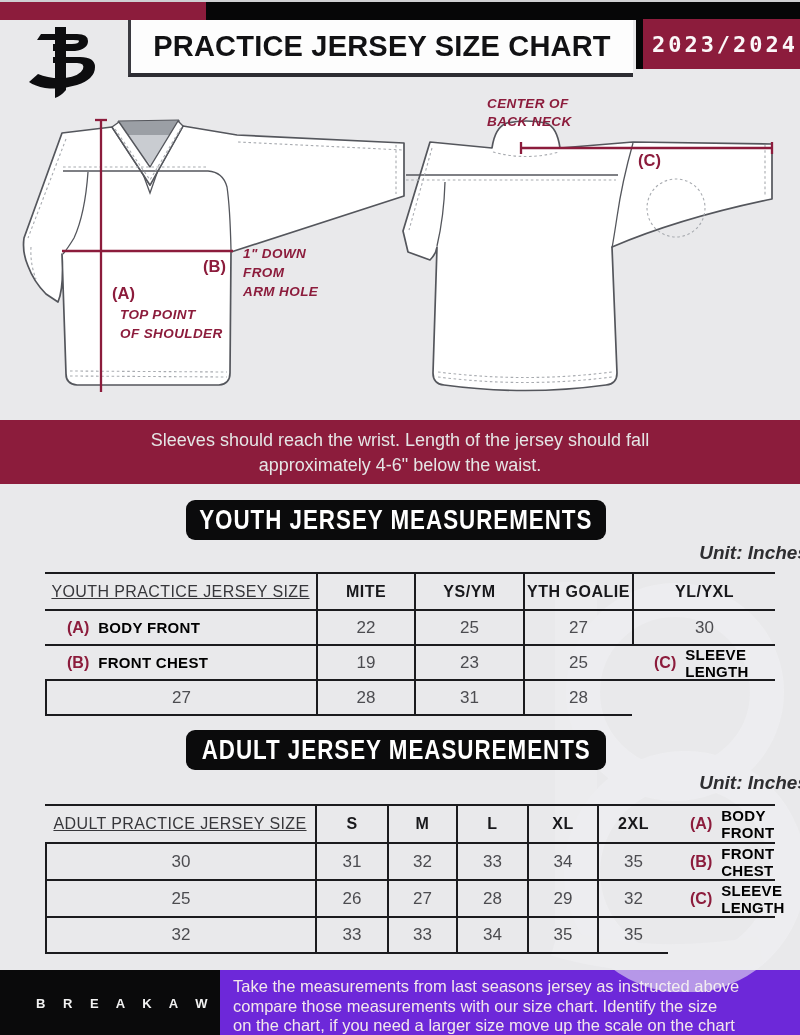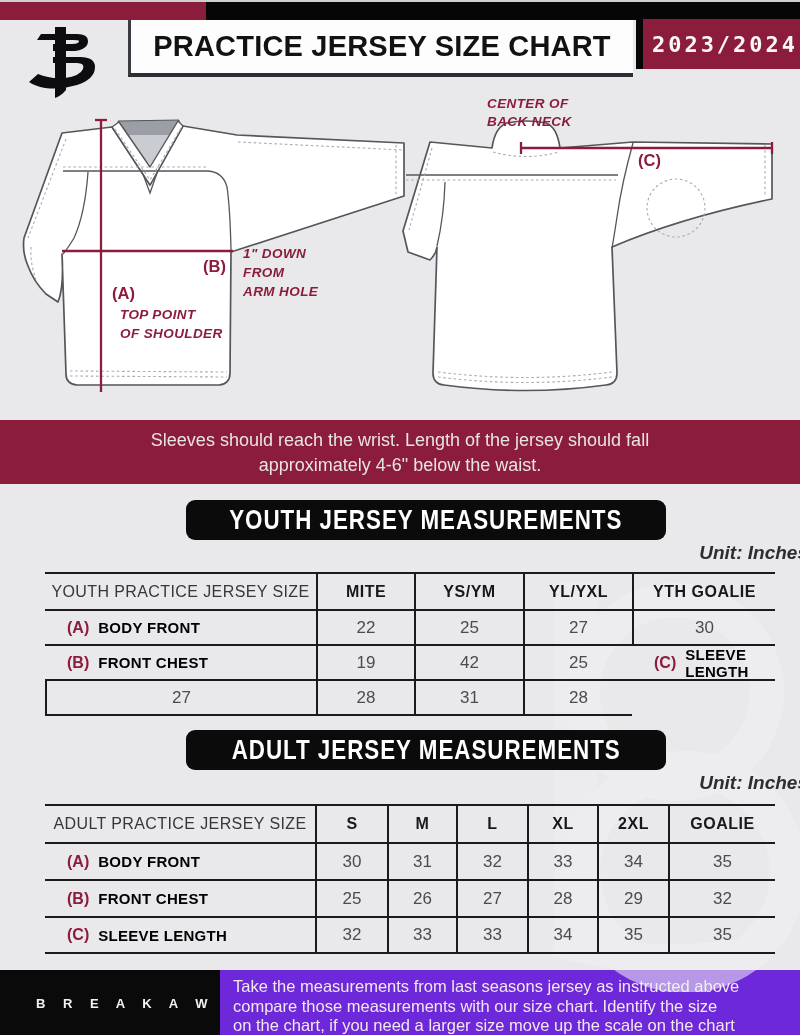--- a/index.html
+++ b/index.html
@@ -27,36 +27,36 @@
   .stitch{fill:none;stroke:#a8abb0;stroke-width:1.1;stroke-dasharray:2.6 2.6;}
   .mline{fill:none;stroke:#8c1c3c;stroke-width:2.3;}
   .mlabel{fill:#8c1c3c;font-weight:bold;font-size:16.5px;}
   .mnote{fill:#8c1c3c;font-style:italic;font-weight:bold;font-size:13.5px;letter-spacing:0.4px;}
 
   
   .notice{left:0;top:418px;width:800px;height:64px;background:#8c1c3c;color:#e5e5e5;
           text-align:center;font-size:18px;line-height:25px;padding-top:8px;box-sizing:border-box;}
 
   
-  .section-banner{left:186px;width:480px;height:40px;background:#0b0b0c;border-radius:9px;
+  .section-banner{left:186px;width:420px;height:40px;background:#0b0b0c;border-radius:9px;
                   display:flex;align-items:center;justify-content:center;z-index:2;}
   .section-banner span{display:inline-block;font-size:28px;font-weight:bold;color:#ffffff;
                        letter-spacing:1.2px;transform:scaleX(0.8);white-space:nowrap;}
   .banner-youth{top:498px;} .banner-adult{top:728px;}
   .unit{width:800px;text-align:right;font-style:italic;font-weight:bold;font-size:19px;color:#2e2e31;z-index:2;}
   .unit-youth{top:540px;} .unit-adult{top:770px;}
 
   
   .meas-table{left:45px;width:730px;display:grid;border-top:2px solid #1b1b1e;z-index:2;}
   .table-youth{top:570px;grid-template-columns:271px 98px 109px 109px 143px;grid-template-rows:37px 35px 35px 35px;}
   .table-adult{top:802px;grid-template-columns:270px 72px 69px 71px 70px 71px 107px;grid-template-rows:38px 37px 37px 36px;}
   .cell{display:flex;align-items:center;justify-content:center;border-bottom:2px solid #1b1b1e;
         font-size:17px;color:#4c4c50;background:transparent;}
   .cell.vline{border-left:2px solid #1b1b1e;text-align:right;}
-  .cell.size-hdr{font-size:16px;color:#37373b;letter-spacing:0.4px;}
+  .cell.size-hdr{font-size:16px;color:#37373b;letter-spacing:0.4px;text-decoration:underline;}
   .cell.col-hdr{font-weight:bold;font-size:16px;color:#18181b;letter-spacing:0.5px;}
   .cell.rowlabel{justify-content:flex-start;padding-left:22px;}
   .rowkey{color:#8c1c3c;font-weight:bold;font-size:16px;margin-right:9px;}
   .rowname{font-weight:bold;font-size:15px;color:#000000;letter-spacing:0.3px;}
 
   
   .watermark{left:460px;top:540px;width:400px;height:450px;opacity:0.55;z-index:1;}
 
   
   .footer-black{left:0;top:968px;width:220px;height:67px;background:#0a0a0b;display:flex;align-items:center;}
@@ -162,38 +162,38 @@
 
   <div class="abs section-banner banner-youth">
     <span>YOUTH JERSEY MEASUREMENTS</span>
   </div>
   <div class="abs unit unit-youth">Unit: Inches</div>
 
   <div class="abs meas-table table-youth">
     <div class="cell size-hdr">YOUTH PRACTICE JERSEY SIZE</div>
     <div class="cell col-hdr vline">MITE</div>
     <div class="cell col-hdr vline">YS/YM</div>
+    <div class="cell col-hdr vline">YTH GOALIE</div>
     <div class="cell col-hdr vline">YL/YXL</div>
-    <div class="cell col-hdr vline">YTH GOALIE</div>
 
     <div class="cell rowlabel">
       <span class="rowkey">(A)</span>
       <span class="rowname">BODY FRONT</span>
     </div>
     <div class="cell vline">22</div>
     <div class="cell vline">25</div>
     <div class="cell vline">27</div>
     <div class="cell vline">30</div>
 
     <div class="cell rowlabel">
       <span class="rowkey">(B)</span>
       <span class="rowname">FRONT CHEST</span>
     </div>
     <div class="cell vline">19</div>
-    <div class="cell vline">42</div>
+    <div class="cell vline">23</div>
     <div class="cell vline">25</div>
 
     <div class="cell rowlabel">
       <span class="rowkey">(C)</span>
       <span class="rowname">SLEEVE LENGTH</span>
     </div>
     <div class="cell vline">27</div>
     <div class="cell vline">28</div>
     <div class="cell vline">31</div>
     <div class="cell vline">28</div>
@@ -204,21 +204,20 @@
   </div>
   <div class="abs unit unit-adult">Unit: Inches</div>
 
   <div class="abs meas-table table-adult">
     <div class="cell size-hdr">ADULT PRACTICE JERSEY SIZE</div>
     <div class="cell col-hdr vline">S</div>
     <div class="cell col-hdr vline">M</div>
     <div class="cell col-hdr vline">L</div>
     <div class="cell col-hdr vline">XL</div>
     <div class="cell col-hdr vline">2XL</div>
-    <div class="cell col-hdr vline">GOALIE</div>
 
     <div class="cell rowlabel">
       <span class="rowkey">(A)</span>
       <span class="rowname">BODY FRONT</span>
     </div>
     <div class="cell vline">30</div>
     <div class="cell vline">31</div>
     <div class="cell vline">32</div>
     <div class="cell vline">33</div>
     <div class="cell vline">34</div>

